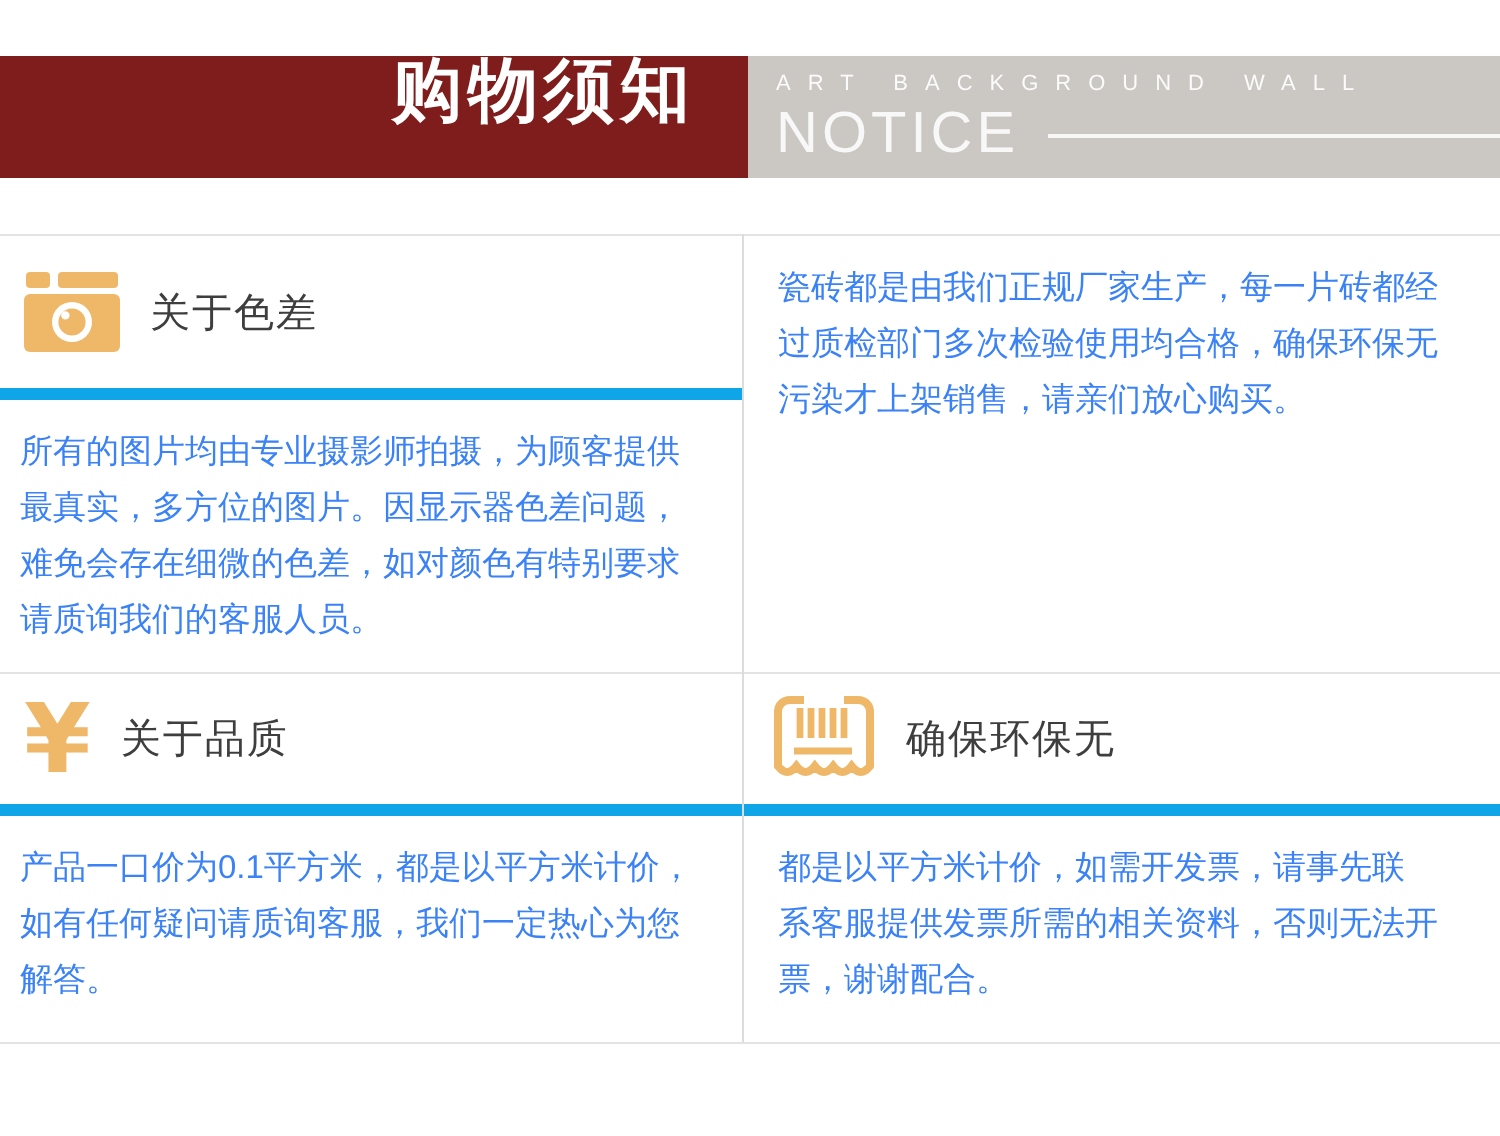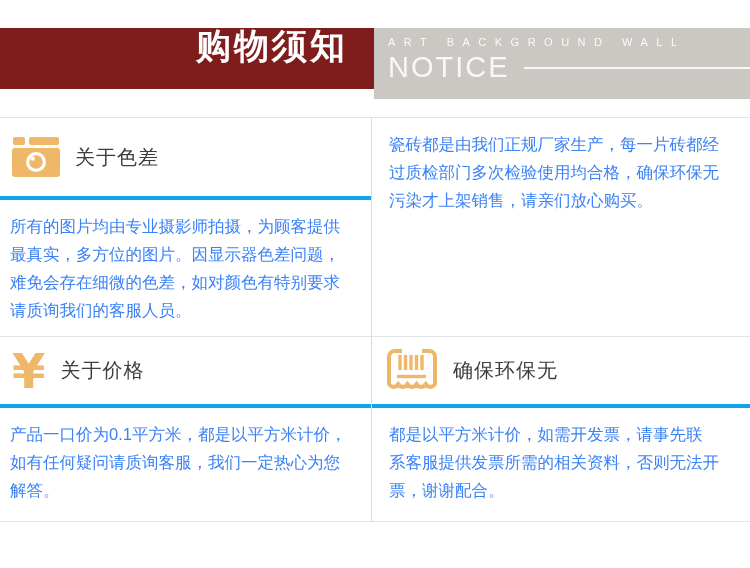--- a/index.html
+++ b/index.html
@@ -4,21 +4,21 @@
 <style>
   html,body{margin:0;padding:0;background:#ffffff;}
   .page{position:relative;width:750px;height:568px;background:#ffffff;overflow:hidden;
         font-family:"Liberation Sans","DejaVu Sans",sans-serif;}
 
   
   .hdr-red{position:absolute;left:0;top:28px;width:374px;height:61px;background:#7f1d1d;
            display:flex;align-items:flex-start;justify-content:flex-end;
            padding-right:26px;box-sizing:border-box;}
   .hdr-red-title{color:#ffffff;font-size:35px;font-weight:bold;letter-spacing:3px;line-height:1;}
-  .hdr-gray{position:absolute;left:374px;top:28px;width:376px;height:71px;background:#cbc7c3;
+  .hdr-gray{position:absolute;left:374px;top:28px;width:376px;height:61px;background:#cbc7c3;
             box-sizing:border-box;padding:9px 0 0 14px;}
   .hdr-tagline{color:rgba(255,255,255,0.93);font-size:11px;letter-spacing:8.5px;
                white-space:nowrap;line-height:1;}
   .hdr-notice-row{display:flex;align-items:center;margin-top:5px;}
   .hdr-notice{color:rgba(255,255,255,0.88);font-size:29px;letter-spacing:2px;
               font-weight:normal;line-height:1;text-align:right;}
   .hdr-line{flex:1;height:2px;background:rgba(255,255,255,0.85);margin-left:14px;}
 
   
   .hline{position:absolute;left:0;width:750px;height:1px;background:#e3e3e3;}
@@ -26,21 +26,21 @@
   .hline.mid{top:336px;}
   .hline.bot{top:521px;}
   .vline{position:absolute;left:371px;top:117px;width:1px;height:404px;background:#dcdcdc;}
 
   
   .sec{position:absolute;box-sizing:border-box;}
   .sec.c1{left:0;width:371px;}
   .sec.c2{left:372px;width:378px;}
   .sec.r1{top:118px;height:218px;}
   .sec.r2{top:337px;height:184px;}
-  .sec-header{display:flex;align-items:center;border-bottom:4px solid #0ea5e9;
+  .sec-header{display:flex;align-items:center;border-bottom:6px solid #0ea5e9;
               box-sizing:border-box;}
   .r1 .sec-header{height:82px;}
   .r2 .sec-header{height:71px;}
   .c1 .sec-header{padding-left:12px;}
   .c2 .sec-header{padding-left:14px;}
   .sec-title{font-size:20px;color:#3e3e3e;margin-left:15px;letter-spacing:1px;}
   .sec-body{font-size:16.5px;color:#3b82f6;line-height:28px;white-space:pre-line;
             margin-top:12px;}
   .c1 .sec-body{padding:0 12px 0 10px;}
   .c2 .sec-body{padding:0 10px 0 17px;}
@@ -94,21 +94,21 @@
     <div class="sec-body">瓷砖都是由我们正规厂家生产，每一片砖都经
 过质检部门多次检验使用均合格，确保环保无
 污染才上架销售，请亲们放心购买。</div>
   </div>
 
   <div class="sec c1 r2">
     <div class="sec-header">
       <span class="icon-box">
         <span class="yen-glyph">¥</span>
       </span>
-      <span class="sec-title">关于价格</span>
+      <span class="sec-title">关于品质</span>
     </div>
     <div class="sec-body">产品一口价为0.1平方米，都是以平方米计价，
 如有任何疑问请质询客服，我们一定热心为您
 解答。</div>
   </div>
 
   <div class="sec c2 r2">
     <div class="sec-header">
       <span class="icon-box">
         <svg width="52" height="45" viewBox="0 0 52 45">

